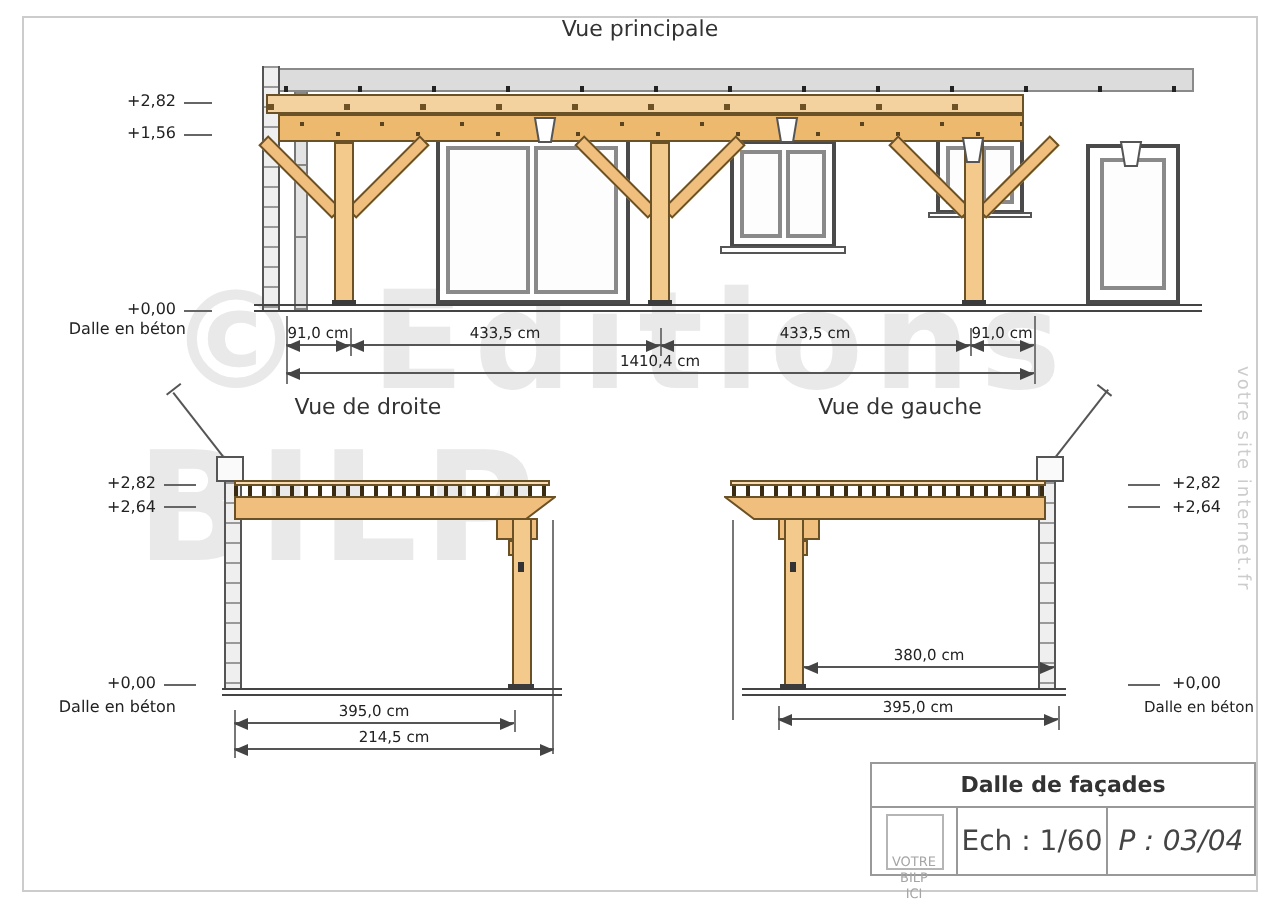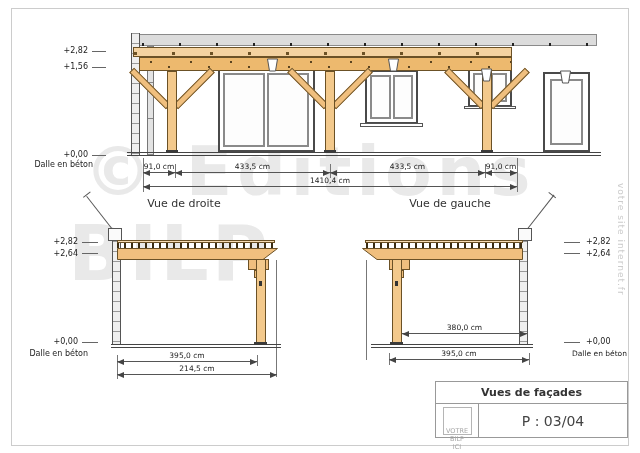--- a/index.html
+++ b/index.html
@@ -49,20 +49,21 @@
 <body>
 
 <div id="page">
 
   <div class="abs" style="left:11px;top:8px;width:616px;height:436px;border:1px solid #ccc;"></div>
 
   <div class="wm" style="left:72px;top:138px;font-size:68px;letter-spacing:5px;margin-left:12px;">© Editions</div>
   <div class="wm" style="left:68px;top:216px;font-size:76px;letter-spacing:3px;">BILP</div>
   <div class="abs" style="left:616px;top:183px;writing-mode:vertical-rl;font-size:9px;color:#ccc;letter-spacing:1px;">votre site internet.fr</div>
 
+  <div class="abs t11 z3" style="left:250px;top:8px;width:140px;text-align:center;">Vue principale</div>
 
   <div class="abs roof" style="left:138px;top:34px;width:459px;height:12px;"></div>
   <div class="abs dots" style="left:142px;top:43px;width:452px;height:3px;"></div>
   <div class="abs hatch" style="left:131px;top:33px;width:9px;height:123px;"></div>
   <div class="abs pipe" style="left:147px;top:46px;width:7px;height:110px;"></div>
 
   <div class="win" style="left:218px;top:68px;width:97px;height:84px;">
     <div class="pane" style="left:3px;top:3px;width:42px;height:74px;"></div>
     <div class="pane" style="left:47px;top:3px;width:42px;height:74px;"></div>
   </div>
@@ -227,26 +228,27 @@
 
   <div class="tick" style="left:564px;top:242px;width:16px;"></div>
   <div class="abs lab z3" style="left:586px;top:237px;width:46px;">+2,82</div>
   <div class="tick" style="left:564px;top:253px;width:16px;"></div>
   <div class="abs lab z3" style="left:586px;top:249px;width:46px;">+2,64</div>
   <div class="tick" style="left:564px;top:342px;width:16px;"></div>
   <div class="abs lab z3" style="left:586px;top:337px;width:46px;">+0,00</div>
   <div class="abs z3" style="left:572px;top:349px;width:60px;font-size:7.5px;white-space:nowrap;">Dalle en béton</div>
 
   <div class="abs z3" style="left:435px;top:381px;width:193px;height:57px;border:1px solid #999;background:#fff;box-sizing:border-box;">
-    <div style="height:22px;line-height:22px;border-bottom:1px solid #999;text-align:center;font-size:11px;font-weight:bold;color:#333;box-sizing:border-box;">Vues de façades</div>
+    <div style="height:22px;line-height:22px;border-bottom:1px solid #999;text-align:center;font-size:11px;font-weight:bold;color:#333;box-sizing:border-box;">Dalle de façades</div>
     <div style="display:flex;height:33px;">
       <div style="width:43px;border-right:1px solid #999;box-sizing:border-box;display:flex;align-items:center;justify-content:center;">
         <div style="width:29px;height:28px;border:1px solid #b5b5b5;text-align:center;font-size:6.5px;color:#a5a5a5;line-height:1.3;padding-top:19px;box-sizing:border-box;">
           <div>VOTRE</div>
           <div>BILP</div>
           <div>ICI</div>
         </div>
       </div>
-      <div class="tbcell" style="flex:1;">P : 03/04</div>
+      <div class="tbcell" style="width:75px;border-right:1px solid #999;box-sizing:border-box;">Ech : 1/60</div>
+      <div class="tbcell" style="flex:1;font-style:italic;">P : 03/04</div>
     </div>
   </div>
 
 </div>
 
 </body></html>

